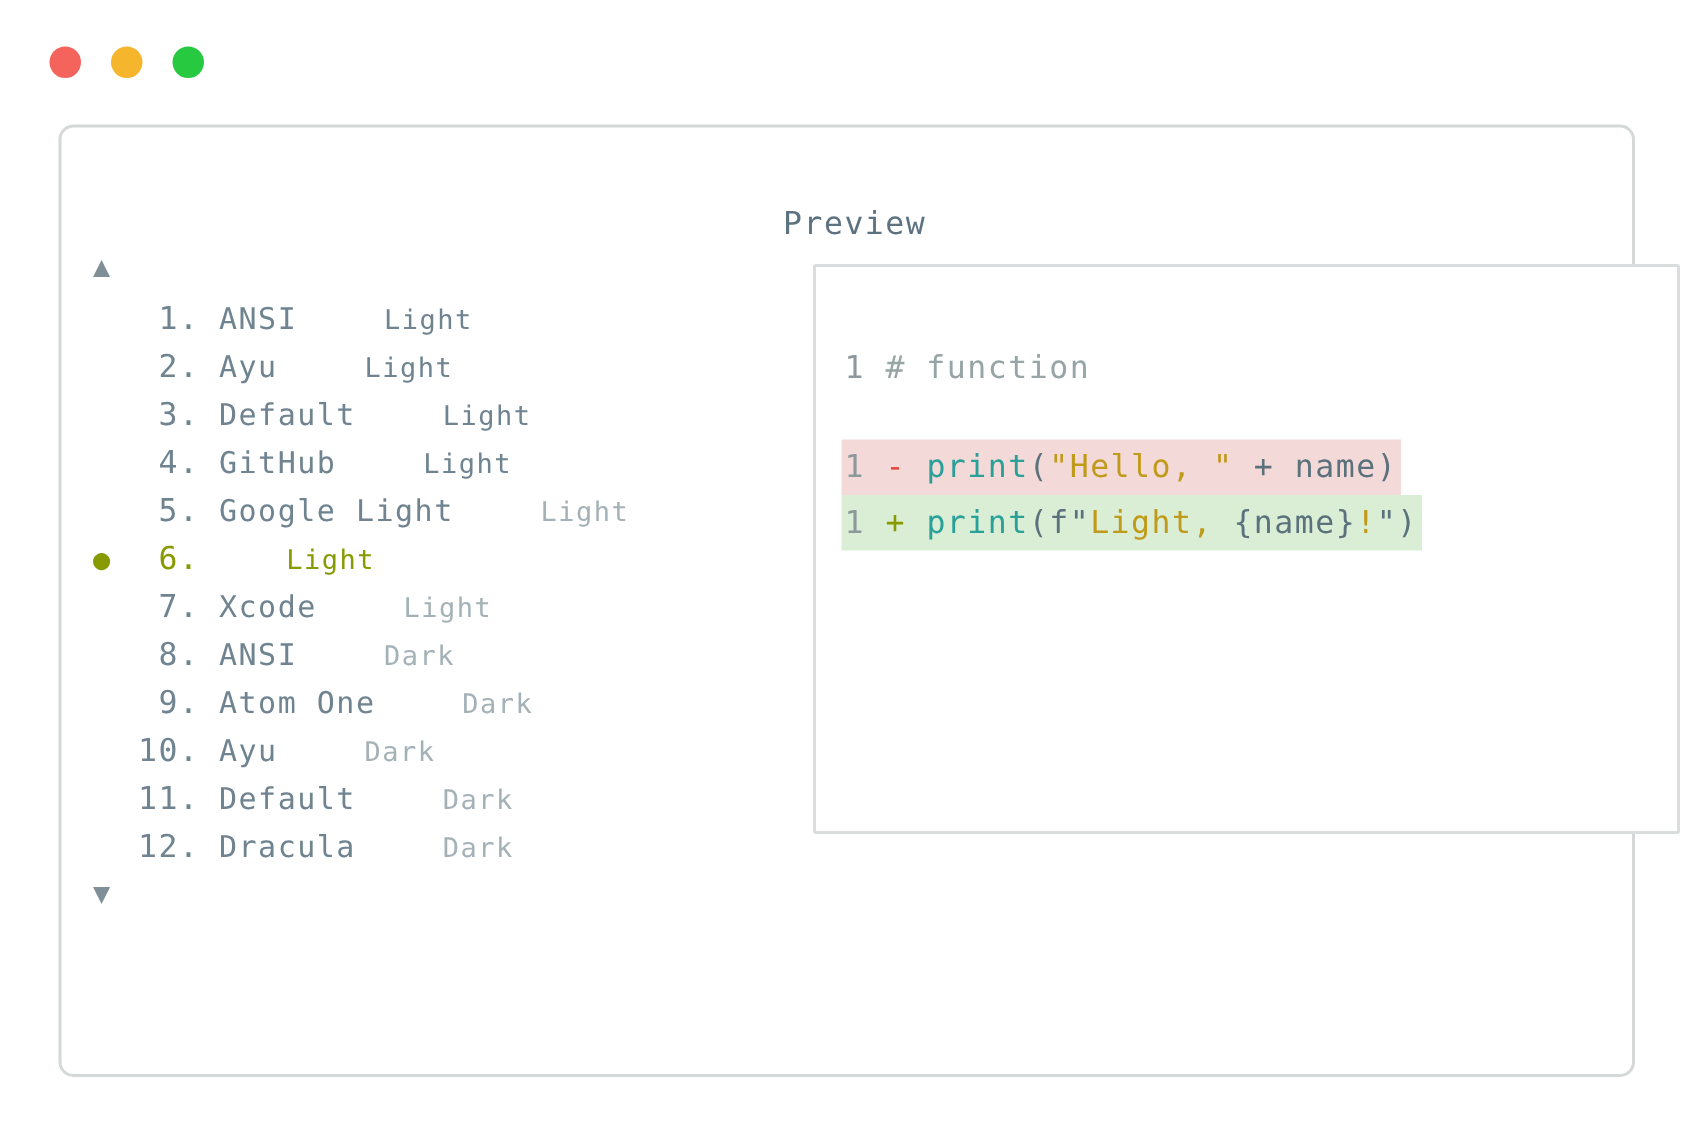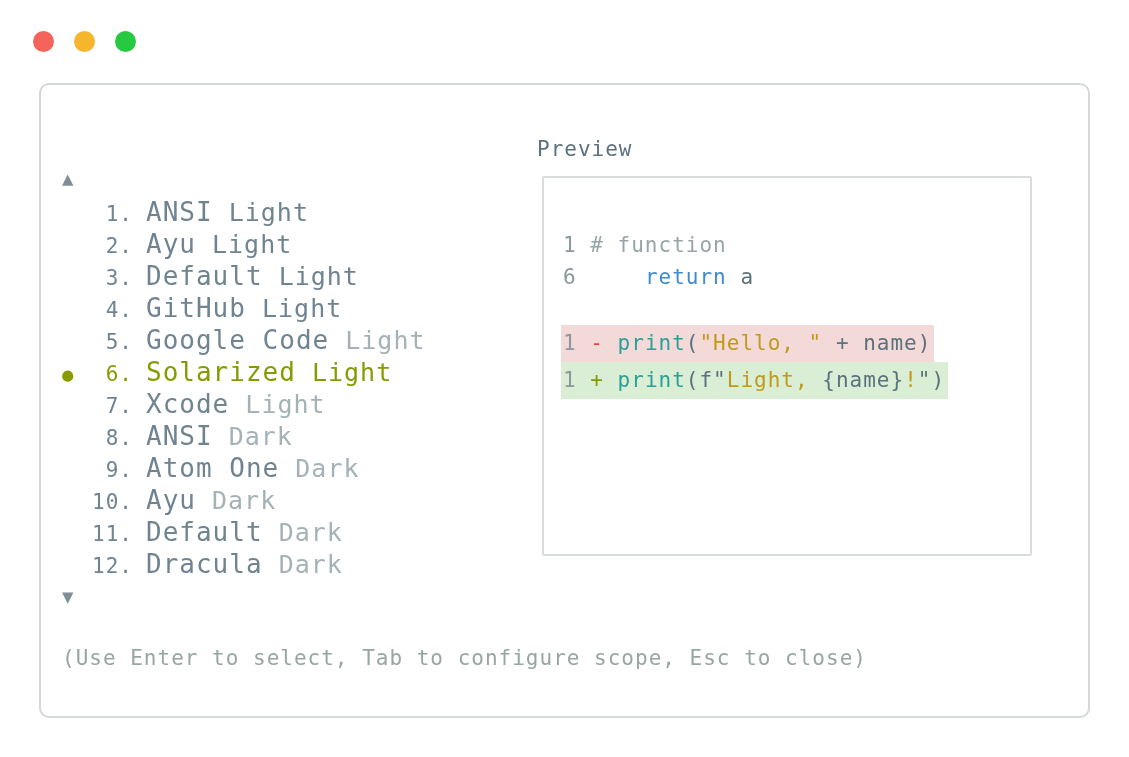--- a/index.html
+++ b/index.html
@@ -45,31 +45,31 @@
   .prompt{left:21px;top:48px;color:var(--c-title);}
   .prompt .caret{margin-right:14px;}
 
   .scroll-up{left:21px;top:77px;color:#7f8e97;font-size:19px;line-height:32px;cursor:pointer;}
   .scroll-down{left:21px;top:495px;color:#7f8e97;font-size:19px;line-height:32px;cursor:pointer;}
 
   .theme-list{left:0;top:111px;right:0;}
   .trow{display:flex;padding-left:21px;height:32px;align-items:baseline;cursor:pointer;}
   .trow .marker{width:27px;color:var(--c-olive);font-size:19px;line-height:32px;}
   .trow .num{width:44px;text-align:right;color:var(--c-slate);font-size:21px;line-height:32px;letter-spacing:1px;white-space:pre;}
-  .trow .tname{margin-left:13px;color:var(--c-slate);font-size:26px;line-height:32px;letter-spacing:1px;white-space:pre;}
-  .trow .tvariant{color:var(--c-slate);font-size:25px;line-height:32px;letter-spacing:1px;white-space:pre;}
+  .trow .tname{margin-left:13px;color:var(--c-slate);font-size:20px;line-height:32px;letter-spacing:1px;white-space:pre;}
+  .trow .tvariant{color:var(--c-slate);font-size:18px;line-height:32px;letter-spacing:1px;white-space:pre;margin-left:46px;}
   .trow .tvariant.dim{color:var(--c-dim);}
   .trow.selected .num,.trow.selected .tname,.trow.selected .tvariant{color:var(--c-olive);}
 
   .help{left:21px;top:557px;color:var(--c-help);}
 
-  .preview-label{left:496px;top:48px;color:#5d7280;}
+  .preview-label{left:481px;top:48px;color:#5d7280;}
 
   .code-box{
-    left:501px;top:91px;width:490px;height:380px;
+    left:501px;top:91px;width:578px;height:380px;
     border:2px solid var(--c-box-border);border-radius:2px;background:var(--c-bg);
     padding:51px 0 16px 19px;overflow:hidden;
   }
   .cl{font-size:21px;line-height:32px;letter-spacing:1px;white-space:pre;min-height:32px;color:var(--c-code);}
   .cl .bgwrap{display:inline-block;}
   .bg-rem{background:var(--c-bg-rem);padding:2px 3px 3px 2px;margin-left:-2px;}
   .bg-add{background:var(--c-bg-add);padding:2px 3px 3px 2px;margin-left:-2px;}
 
   .tk-ln{color:var(--c-linenum);}
   .tk-code{color:var(--c-code);}
@@ -115,27 +115,26 @@
       </div>
       <div class="trow">
         <span class="marker"></span>
         <span class="num">4.</span>
         <span class="tname">GitHub</span>
         <span class="tvariant"> Light</span>
       </div>
       <div class="trow">
         <span class="marker"></span>
         <span class="num">5.</span>
-        <span class="tname">Google Code</span>
+        <span class="tname">Google Light</span>
         <span class="tvariant dim"> Light</span>
       </div>
       <div class="trow selected">
         <span class="marker">●</span>
         <span class="num">6.</span>
-        <span class="tname">Solarized</span>
         <span class="tvariant"> Light</span>
       </div>
       <div class="trow">
         <span class="marker"></span>
         <span class="num">7.</span>
         <span class="tname">Xcode</span>
         <span class="tvariant dim"> Light</span>
       </div>
       <div class="trow">
         <span class="marker"></span>
@@ -164,26 +163,24 @@
       <div class="trow">
         <span class="marker"></span>
         <span class="num">12.</span>
         <span class="tname">Dracula</span>
         <span class="tvariant dim"> Dark</span>
       </div>
     </div>
 
   <div class="scroll-down">▼</div>
 
-  <div class="help mono">(Use Enter to select, Tab to configure scope, Esc to close)</div>
 
   <div class="preview-label mono">Preview</div>
 
   <div class="code-box">
     <div id="code-lines">
         <div class="cl"><span class="bgwrap "><span class="tk-ln">1 </span><span class="tk-comment"># function</span></span></div>
-        <div class="cl"><span class="bgwrap "><span class="tk-ln">6 </span><span class="tk-code">    </span><span class="tk-kw">return</span><span class="tk-code"> a</span></span></div>
         <div class="cl"></div>
         <div class="cl"><span class="bgwrap bg-rem"><span class="tk-ln">1 </span><span class="tk-red">- </span><span class="tk-fn">print</span><span class="tk-code">(</span><span class="tk-str">"Hello, "</span><span class="tk-code"> + name)</span></span></div>
         <div class="cl"><span class="bgwrap bg-add"><span class="tk-ln">1 </span><span class="tk-plus">+ </span><span class="tk-fn">print</span><span class="tk-code">(f"</span><span class="tk-str">Light, </span><span class="tk-code">{name}</span><span class="tk-str">!</span><span class="tk-code">")</span></span></div>
       </div>
   </div>
 </div>
 
 </body></html>

